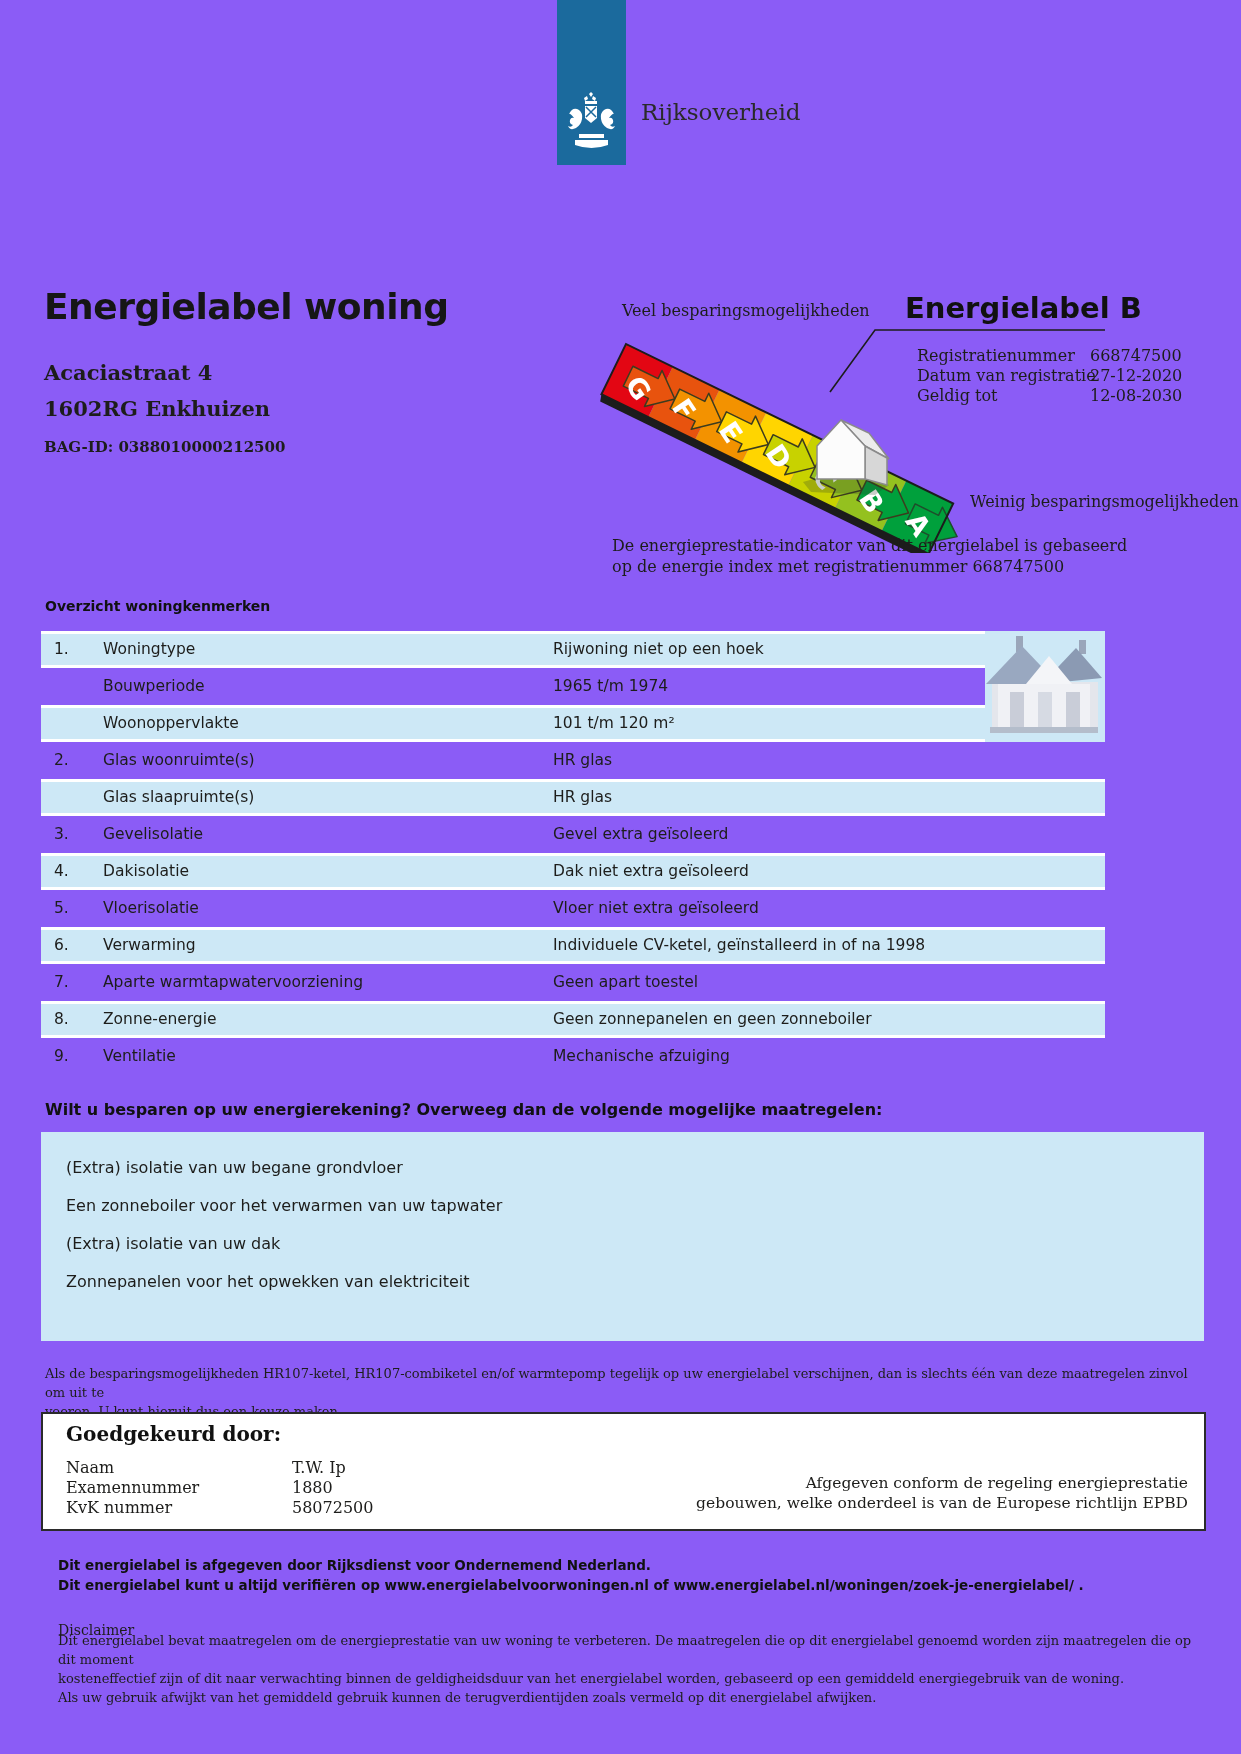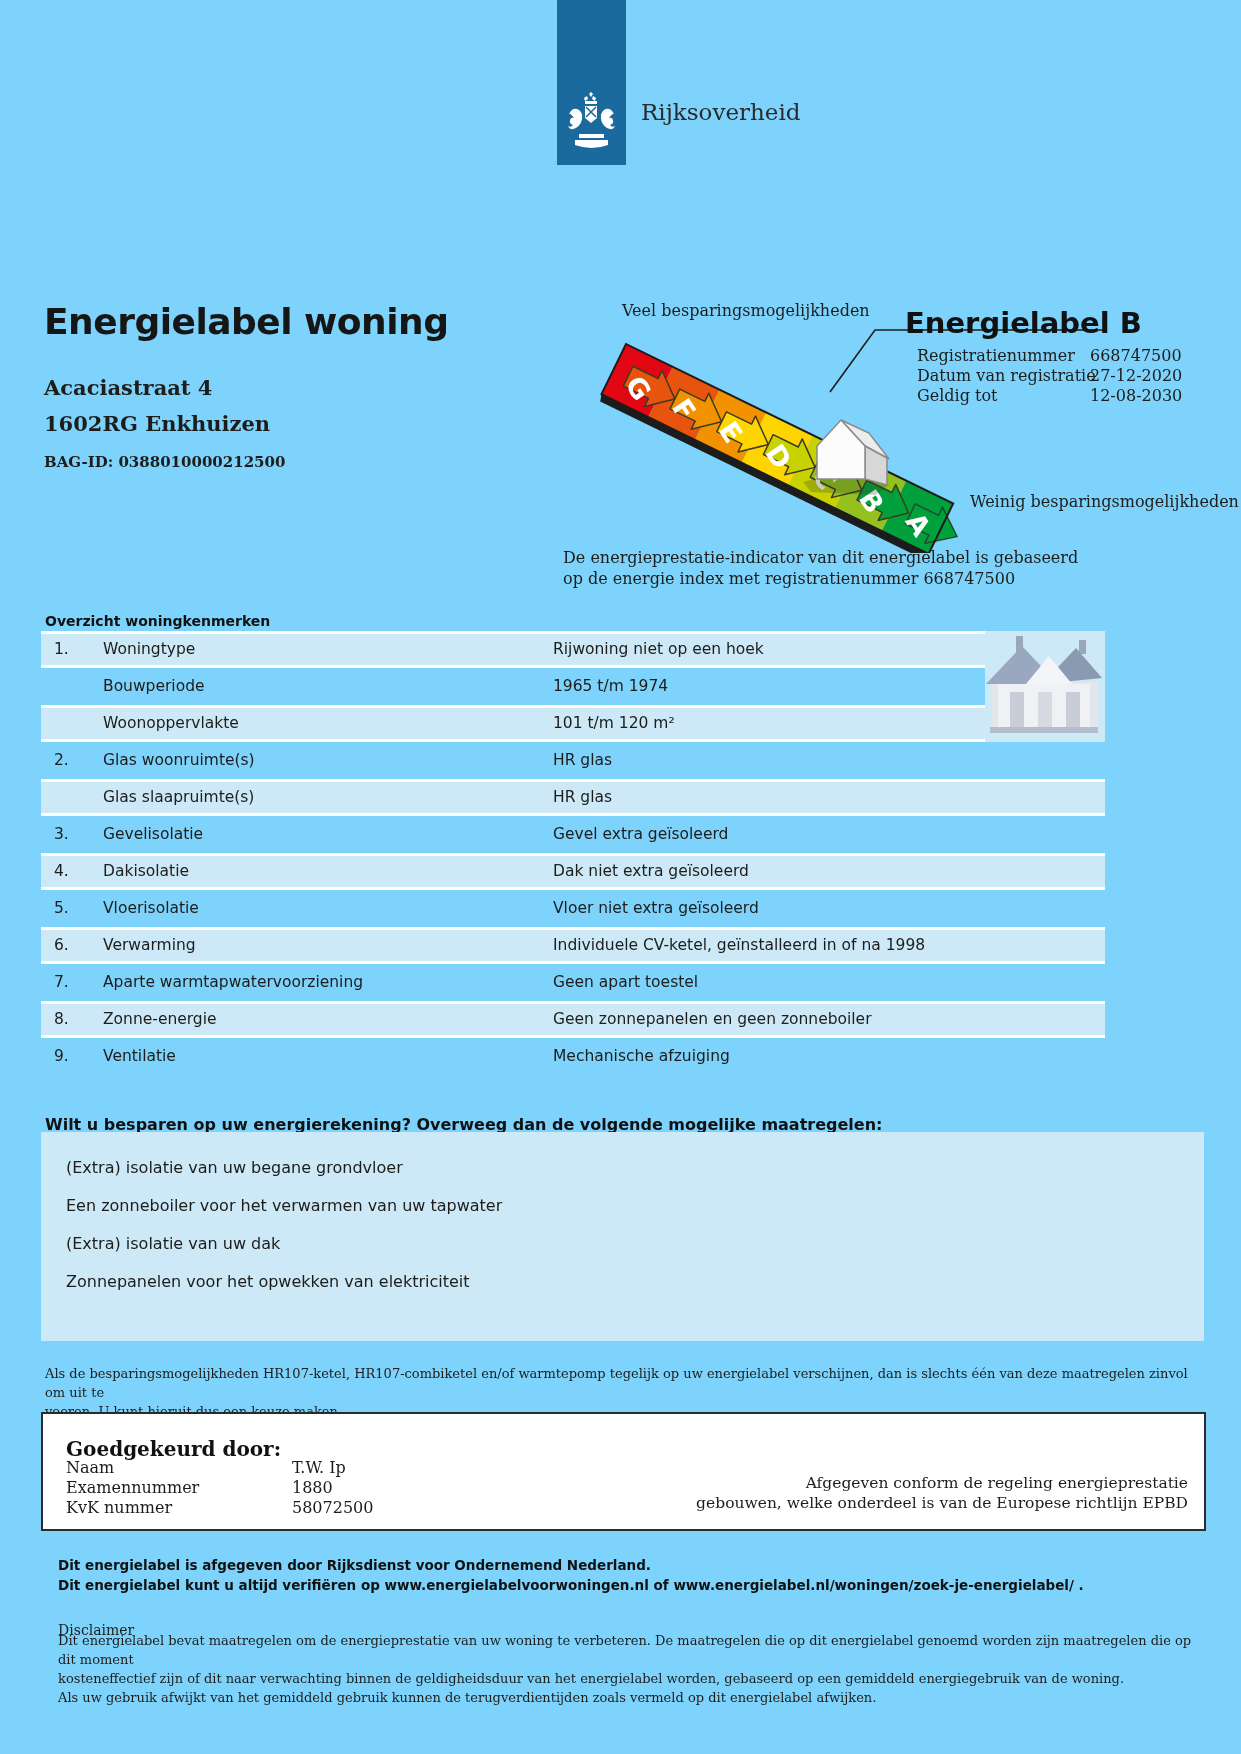--- a/index.html
+++ b/index.html
@@ -1,40 +1,40 @@
 <!DOCTYPE html>
 <html><head>
 <meta charset="utf-8">
 <style>
   html,body{margin:0;padding:0;background:#888;}
-  .page{position:relative;width:1241px;height:1754px;background:#7dd3fc;overflow:hidden;
+  .page{position:relative;width:1241px;height:1754px;background:#8b5cf6;overflow:hidden;
         font-family:"DejaVu Serif", serif;color:#1d1d1b;}
   .abs{position:absolute;}
   .sans{font-family:"DejaVu Sans", sans-serif;}
   .serif{font-family:"DejaVu Serif", serif;}
-  .b{font-weight:bold;margin-top:15px;}
+  .b{font-weight:bold;}
 
   
   .ribbon{left:557px;top:0;width:69px;height:165px;background:#1b6a9d;}
   .gov-name{left:641px;top:99px;font-size:23px;color:#2a2a2a;}
 
   
   .h1{left:44px;top:286px;font-size:36px;letter-spacing:-0.5px;color:#161616;}
   .addr1{left:44px;top:360px;font-size:21px;}
   .addr2{left:44px;top:396px;font-size:21px;}
   .bagid{left:44px;top:438px;font-size:15px;}
 
   
   .veel{left:622px;top:301px;font-size:16px;}
   .weinig{left:970px;top:492px;font-size:16px;}
   .elabel-h{left:905px;top:291px;font-size:29px;color:#111;}
   .reg{left:917px;top:346px;font-size:16px;line-height:20px;}
   .reg .lbl{position:absolute;left:0;white-space:nowrap;}
   .reg .val{position:absolute;left:173px;white-space:nowrap;}
-  .indic{left:563px;top:536px;font-size:16px;line-height:20.5px;margin-top:12px;}
+  .indic{left:612px;top:536px;font-size:16px;line-height:20.5px;}
 
   
   .ov-head{left:45px;top:598px;font-size:14px;color:#111;}
   .ovtable{left:41px;top:631px;width:1064px;}
   .ovrow{position:relative;height:37px;font-family:"DejaVu Sans",sans-serif;font-size:15.5px;}
   .ovrow.shaded{background:#cde8f6;border-top:3px solid #fff;border-bottom:3px solid #fff;
                 height:31px;line-height:31px;}
   .ovrow{line-height:37px;}
   .ovrow .num{position:absolute;left:13px;}
   .ovrow .lab{position:absolute;left:62px;}

